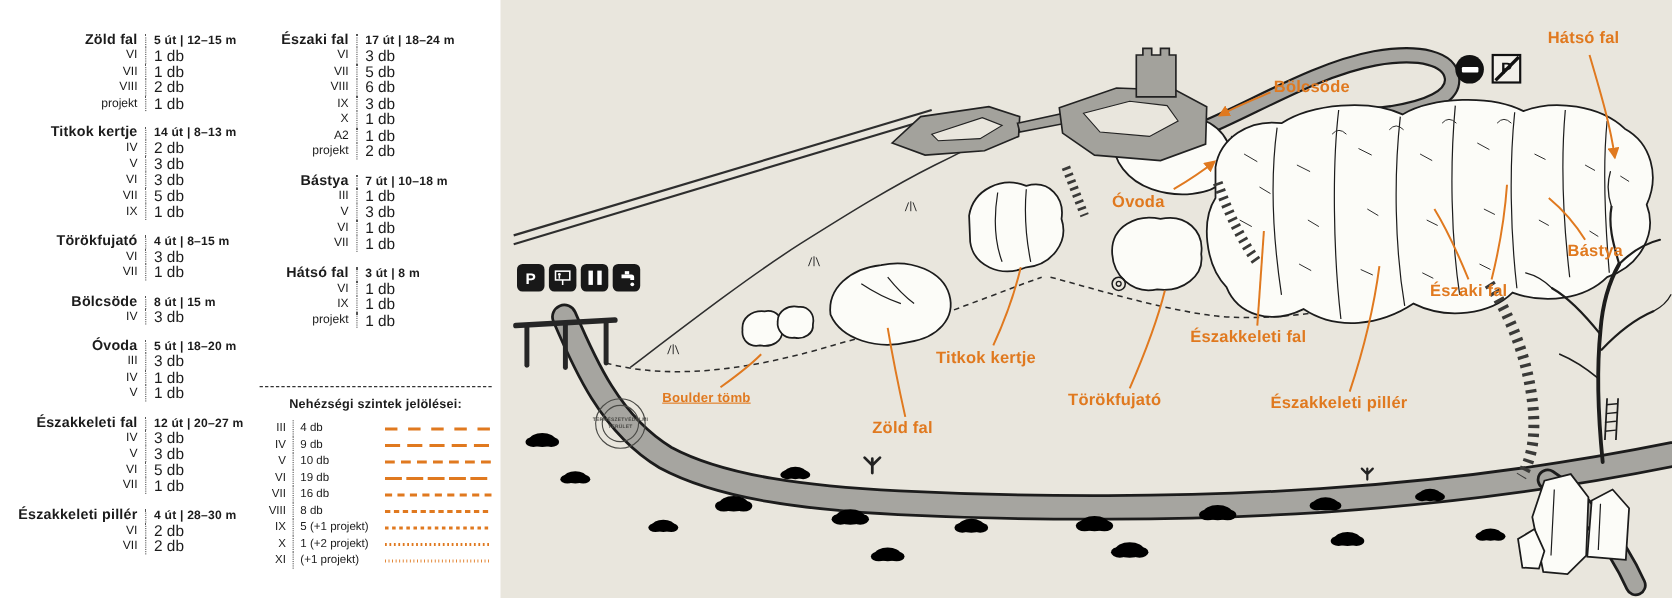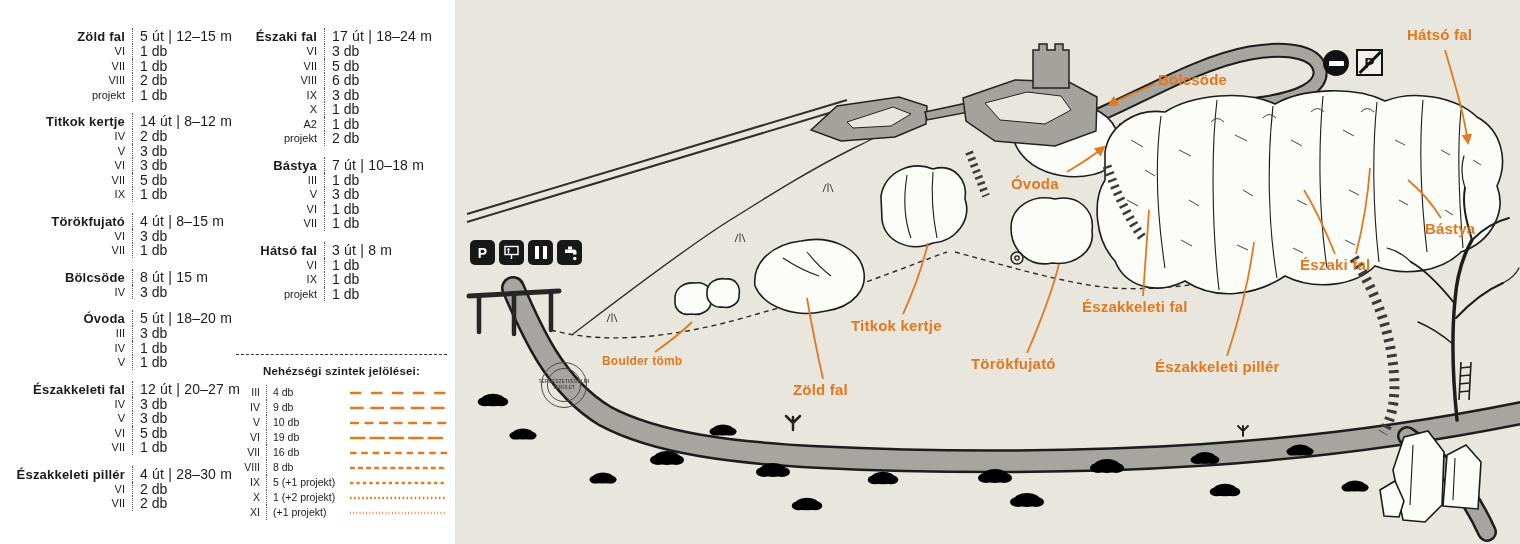--- a/index.html
+++ b/index.html
@@ -11,42 +11,42 @@
   .panel { width:455px; height:544px; background:#ffffff; padding:28px 8px 8px 14px;
     display:flex; gap:16px; flex-shrink:0; }
   .col { display:flex; flex-direction:column; }
   .col1 { width:206px; }
   .col2 { width:211px; }
   .sector { margin-bottom:11px; }
   .sector-head { display:flex; align-items:baseline; }
   .sector-name { flex:0 0 118px; text-align:right; font-weight:700; font-size:13px;
     padding-right:7px; letter-spacing:0.2px; }
   .col2 .sector-name { flex-basis:88px; }
-  .sector-stats { border-left:1px dotted #555; padding-left:7px; font-size:14px;
-    font-weight:400; letter-spacing:0.2px; white-space:nowrap; }
+  .sector-stats { border-left:1px dotted #555; padding-left:7px; font-size:11px;
+    font-weight:700; letter-spacing:0.2px; white-space:nowrap; }
   .route { display:flex; line-height:14.5px; }
   .route-grade { flex:0 0 118px; text-align:right; font-size:11px; padding-right:7px; }
   .col2 .route-grade { flex-basis:88px; }
   .route-count { border-left:1px dotted #555; padding-left:7px; font-size:14px; white-space:nowrap; }
 
   .legend { margin-top:42px; border-top:1px dashed #333; padding-top:10px; }
   .legend-title { font-size:11.5px; font-weight:700; margin-bottom:8px; letter-spacing:0.2px;text-align:center; }
   .legend-row { display:flex; align-items:center; line-height:15px; height:15px; }
   .legend-grade { flex:0 0 30px; text-align:right; font-size:10.5px; padding-right:6px; }
   .legend-count { border-left:1px dotted #555; padding-left:6px; font-size:10.5px;
     flex:0 0 84px; white-space:nowrap; }
   .legend-sample { flex:1; height:10px; min-width:36px; }
   .legend-sample line { stroke:#e0791f; stroke-width:2.6; }
 
   
   .map { position:relative; width:1065px; height:544px; background:#e9e6dd; overflow:hidden; }
   .scene { position:absolute; left:0; top:0; }
   .map-label { position:absolute; color:#e0791f; font-weight:700; font-size:15px;
     letter-spacing:0.2px; white-space:nowrap; }
-  .map-label.small { font-size:12px; }
+  .map-label.small { font-size:12px;text-decoration:underline; }
 
   
   .thinline { stroke:#2e2e2e; stroke-width:2; fill:none; }
   .contour { fill:none; stroke:#2e2e2e; stroke-width:1.4; }
   .road-edge { fill:none; stroke:#1c1c1c; stroke-linecap:round; }
   .road-fill { fill:none; stroke:#a6a5a0; stroke-linecap:round; }
   .trail { fill:none; stroke:#2b2b2b; stroke-width:1.4; stroke-dasharray:5 4; }
   .rock { fill:#fcfcf8; stroke:#1c1c1c; stroke-width:1.6; }
   .crack { fill:none; stroke:#1c1c1c; stroke-width:1.1; }
   .hatch { fill:none; stroke:#2b2b2b; stroke-width:0.9; }
@@ -111,21 +111,21 @@
               <div class="route">
                 <div class="route-grade">projekt</div>
                 <div class="route-count">1 db</div>
               </div>
             </div>
         </div>
 
         <div class="sector">
           <div class="sector-head">
             <div class="sector-name">Titkok kertje</div>
-            <div class="sector-stats">14 út | 8–12 m</div>
+            <div class="sector-stats">14 út | 8–13 m</div>
           </div>
           <div>
 
               <div class="route">
                 <div class="route-grade">IV</div>
                 <div class="route-count">2 db</div>
               </div>
 
               <div class="route">
                 <div class="route-grade">V</div>

